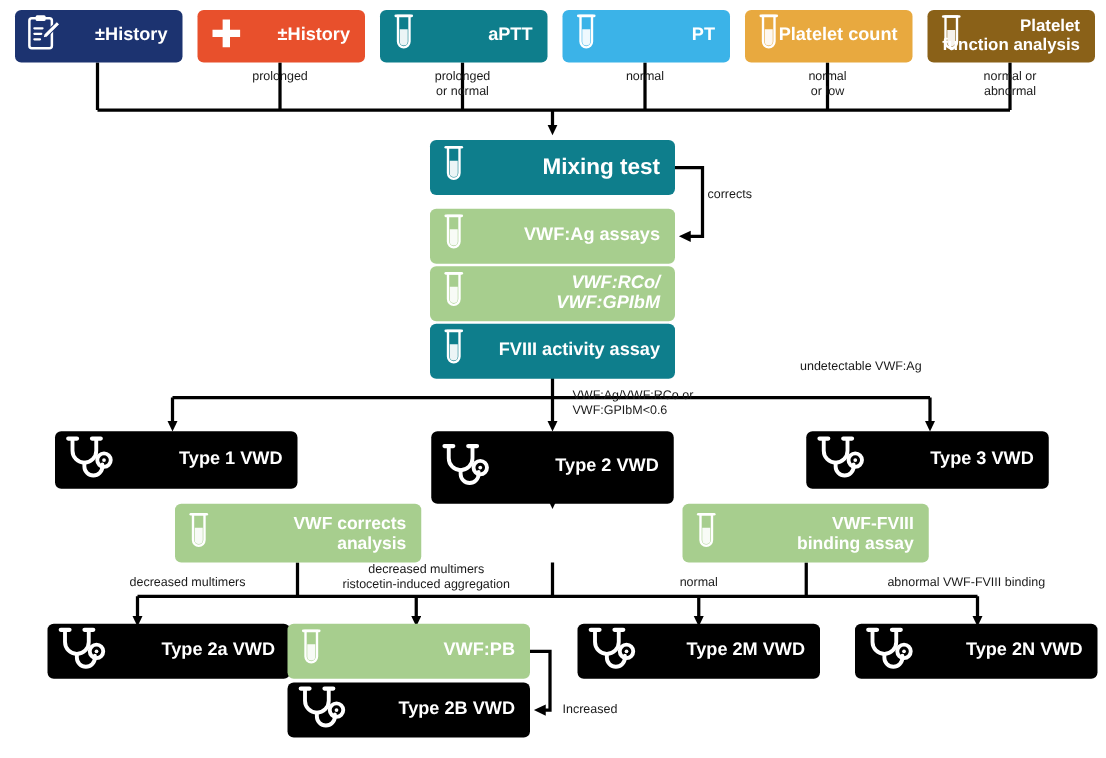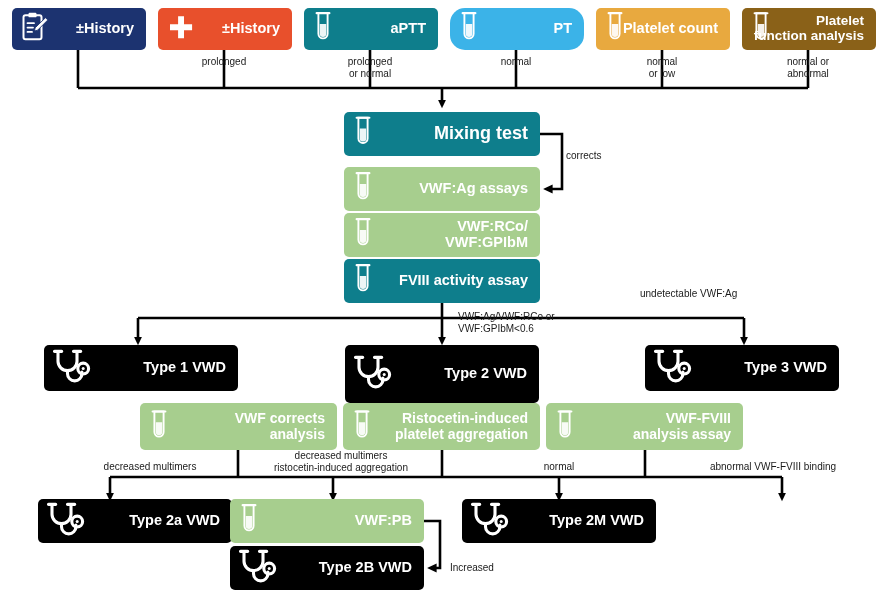--- a/index.html
+++ b/index.html
@@ -151,21 +151,21 @@
     <span class="ic">
       <svg width="22" height="34" viewBox="0 0 22 34">
         <path d="M6.4,3 h9.2 v20.6 a4.6,4.6 0 0 1 -9.2,0 z" fill="none" stroke="#fff" stroke-width="1.9"></path>
         <path d="M7.8,13.8 h6.4 v9.8 a3.2,3.2 0 0 1 -6.4,0 z" fill="#ffffff" opacity="0.92"></path>
         <path d="M4.6,3 h12.8" stroke="#fff" stroke-width="2.1" stroke-linecap="round"></path>
       </svg>
     </span>
     <span class="lbl">aPTT</span>
   </div>
 
-  <div class="node c-blue" style="left:450px; top:8px; width:134px; height:42px; font-size:14.5px;border-radius:15px;">
+  <div class="node c-blue" style="left:450px; top:8px; width:134px; height:42px; font-size:14.5px;">
     <span class="ic">
       <svg width="22" height="34" viewBox="0 0 22 34">
         <path d="M6.4,3 h9.2 v20.6 a4.6,4.6 0 0 1 -9.2,0 z" fill="none" stroke="#fff" stroke-width="1.9"></path>
         <path d="M7.8,13.8 h6.4 v9.8 a3.2,3.2 0 0 1 -6.4,0 z" fill="#ffffff" opacity="0.92"></path>
         <path d="M4.6,3 h12.8" stroke="#fff" stroke-width="2.1" stroke-linecap="round"></path>
       </svg>
     </span>
     <span class="lbl">PT</span>
   </div>
 
@@ -216,21 +216,21 @@
     <span class="ic">
       <svg width="22" height="34" viewBox="0 0 22 34">
         <path d="M6.4,3 h9.2 v20.6 a4.6,4.6 0 0 1 -9.2,0 z" fill="none" stroke="#fff" stroke-width="1.9"></path>
         <path d="M7.8,13.8 h6.4 v9.8 a3.2,3.2 0 0 1 -6.4,0 z" fill="#ffffff" opacity="0.92"></path>
         <path d="M4.6,3 h12.8" stroke="#fff" stroke-width="2.1" stroke-linecap="round"></path>
       </svg>
     </span>
     <span class="lbl">VWF:Ag assays</span>
   </div>
 
-  <div class="node c-green" style="left:344px; top:213px; width:196px; height:44px; font-size:14.5px;">
+  <div class="node c-green" style="left:344px; top:213px; width:196px; height:44px; font-size:14.5px;font-style:italic;">
     <span class="ic">
       <svg width="22" height="34" viewBox="0 0 22 34">
         <path d="M6.4,3 h9.2 v20.6 a4.6,4.6 0 0 1 -9.2,0 z" fill="none" stroke="#fff" stroke-width="1.9"></path>
         <path d="M7.8,13.8 h6.4 v9.8 a3.2,3.2 0 0 1 -6.4,0 z" fill="#ffffff" opacity="0.92"></path>
         <path d="M4.6,3 h12.8" stroke="#fff" stroke-width="2.1" stroke-linecap="round"></path>
       </svg>
     </span>
     <span class="lbl">VWF:RCo/
 VWF:GPIbM</span>
   </div>
@@ -296,42 +296,31 @@
       <svg width="22" height="34" viewBox="0 0 22 34">
         <path d="M6.4,3 h9.2 v20.6 a4.6,4.6 0 0 1 -9.2,0 z" fill="none" stroke="#fff" stroke-width="1.9"></path>
         <path d="M7.8,13.8 h6.4 v9.8 a3.2,3.2 0 0 1 -6.4,0 z" fill="#ffffff" opacity="0.92"></path>
         <path d="M4.6,3 h12.8" stroke="#fff" stroke-width="2.1" stroke-linecap="round"></path>
       </svg>
     </span>
     <span class="lbl">VWF corrects
 analysis</span>
   </div>
 
-  <div class="node c-green" style="left:343px; top:403px; width:197px; height:47px; font-size:14px;">
-    <span class="ic">
-      <svg width="22" height="34" viewBox="0 0 22 34">
-        <path d="M6.4,3 h9.2 v20.6 a4.6,4.6 0 0 1 -9.2,0 z" fill="none" stroke="#fff" stroke-width="1.9"></path>
-        <path d="M7.8,13.8 h6.4 v9.8 a3.2,3.2 0 0 1 -6.4,0 z" fill="#ffffff" opacity="0.92"></path>
-        <path d="M4.6,3 h12.8" stroke="#fff" stroke-width="2.1" stroke-linecap="round"></path>
-      </svg>
-    </span>
-    <span class="lbl">Ristocetin-induced
-platelet aggregation</span>
-  </div>
 
   <div class="node c-green" style="left:546px; top:403px; width:197px; height:47px; font-size:14px;">
     <span class="ic">
       <svg width="22" height="34" viewBox="0 0 22 34">
         <path d="M6.4,3 h9.2 v20.6 a4.6,4.6 0 0 1 -9.2,0 z" fill="none" stroke="#fff" stroke-width="1.9"></path>
         <path d="M7.8,13.8 h6.4 v9.8 a3.2,3.2 0 0 1 -6.4,0 z" fill="#ffffff" opacity="0.92"></path>
         <path d="M4.6,3 h12.8" stroke="#fff" stroke-width="2.1" stroke-linecap="round"></path>
       </svg>
     </span>
     <span class="lbl">VWF-FVIII
-analysis assay</span>
+binding assay</span>
   </div>
 
   <div class="edgeLabel el-center" style="left:60px; top:461px; width:180px;">decreased multimers</div>
   <div class="edgeLabel el-center" style="left:243px; top:450px; width:196px;">decreased multimers
 ristocetin-induced aggregation</div>
   <div class="edgeLabel el-center" style="left:489px; top:461px; width:140px;">normal</div>
   <div class="edgeLabel el-center" style="left:668px; top:461px; width:210px;">abnormal VWF-FVIII binding</div>
 
   <div class="node c-black" style="left:14px; top:499px; width:194px; height:44px; font-size:14.5px;margin-left:24px;">
     <span class="ic">
@@ -363,20 +352,32 @@
         <path d="M6,4 v9 a9.5,9.5 0 0 0 19,0 v-9" fill="none" stroke="#fff" stroke-width="3.1" stroke-linecap="round"></path>
         <path d="M2.6,3.2 h7 M21.6,3.2 h7" stroke="#fff" stroke-width="3.4" stroke-linecap="round"></path>
         <path d="M15.5,22.5 v3 a7.2,7.2 0 0 0 14.4,0 v-1.6" fill="none" stroke="#fff" stroke-width="3.1" stroke-linecap="round"></path>
         <circle cx="31.2" cy="20.4" r="5.4" fill="none" stroke="#fff" stroke-width="3.1"></circle>
         <circle cx="31.2" cy="20.4" r="1.5" fill="#fff"></circle>
       </svg>
     </span>
     <span class="lbl">Type 2M VWD</span>
   </div>
 
+  <div class="node c-black" style="left:684px; top:499px; width:194px; height:44px; font-size:14.5px;">
+    <span class="ic">
+      <svg width="44" height="36" viewBox="0 0 44 36">
+        <path d="M6,4 v9 a9.5,9.5 0 0 0 19,0 v-9" fill="none" stroke="#fff" stroke-width="3.1" stroke-linecap="round"></path>
+        <path d="M2.6,3.2 h7 M21.6,3.2 h7" stroke="#fff" stroke-width="3.4" stroke-linecap="round"></path>
+        <path d="M15.5,22.5 v3 a7.2,7.2 0 0 0 14.4,0 v-1.6" fill="none" stroke="#fff" stroke-width="3.1" stroke-linecap="round"></path>
+        <circle cx="31.2" cy="20.4" r="5.4" fill="none" stroke="#fff" stroke-width="3.1"></circle>
+        <circle cx="31.2" cy="20.4" r="1.5" fill="#fff"></circle>
+      </svg>
+    </span>
+    <span class="lbl">Type 2N VWD</span>
+  </div>
 
   <div class="node c-black" style="left:230px; top:546px; width:194px; height:44px; font-size:14.5px;">
     <span class="ic">
       <svg width="44" height="36" viewBox="0 0 44 36">
         <path d="M6,4 v9 a9.5,9.5 0 0 0 19,0 v-9" fill="none" stroke="#fff" stroke-width="3.1" stroke-linecap="round"></path>
         <path d="M2.6,3.2 h7 M21.6,3.2 h7" stroke="#fff" stroke-width="3.4" stroke-linecap="round"></path>
         <path d="M15.5,22.5 v3 a7.2,7.2 0 0 0 14.4,0 v-1.6" fill="none" stroke="#fff" stroke-width="3.1" stroke-linecap="round"></path>
         <circle cx="31.2" cy="20.4" r="5.4" fill="none" stroke="#fff" stroke-width="3.1"></circle>
         <circle cx="31.2" cy="20.4" r="1.5" fill="#fff"></circle>
       </svg>

